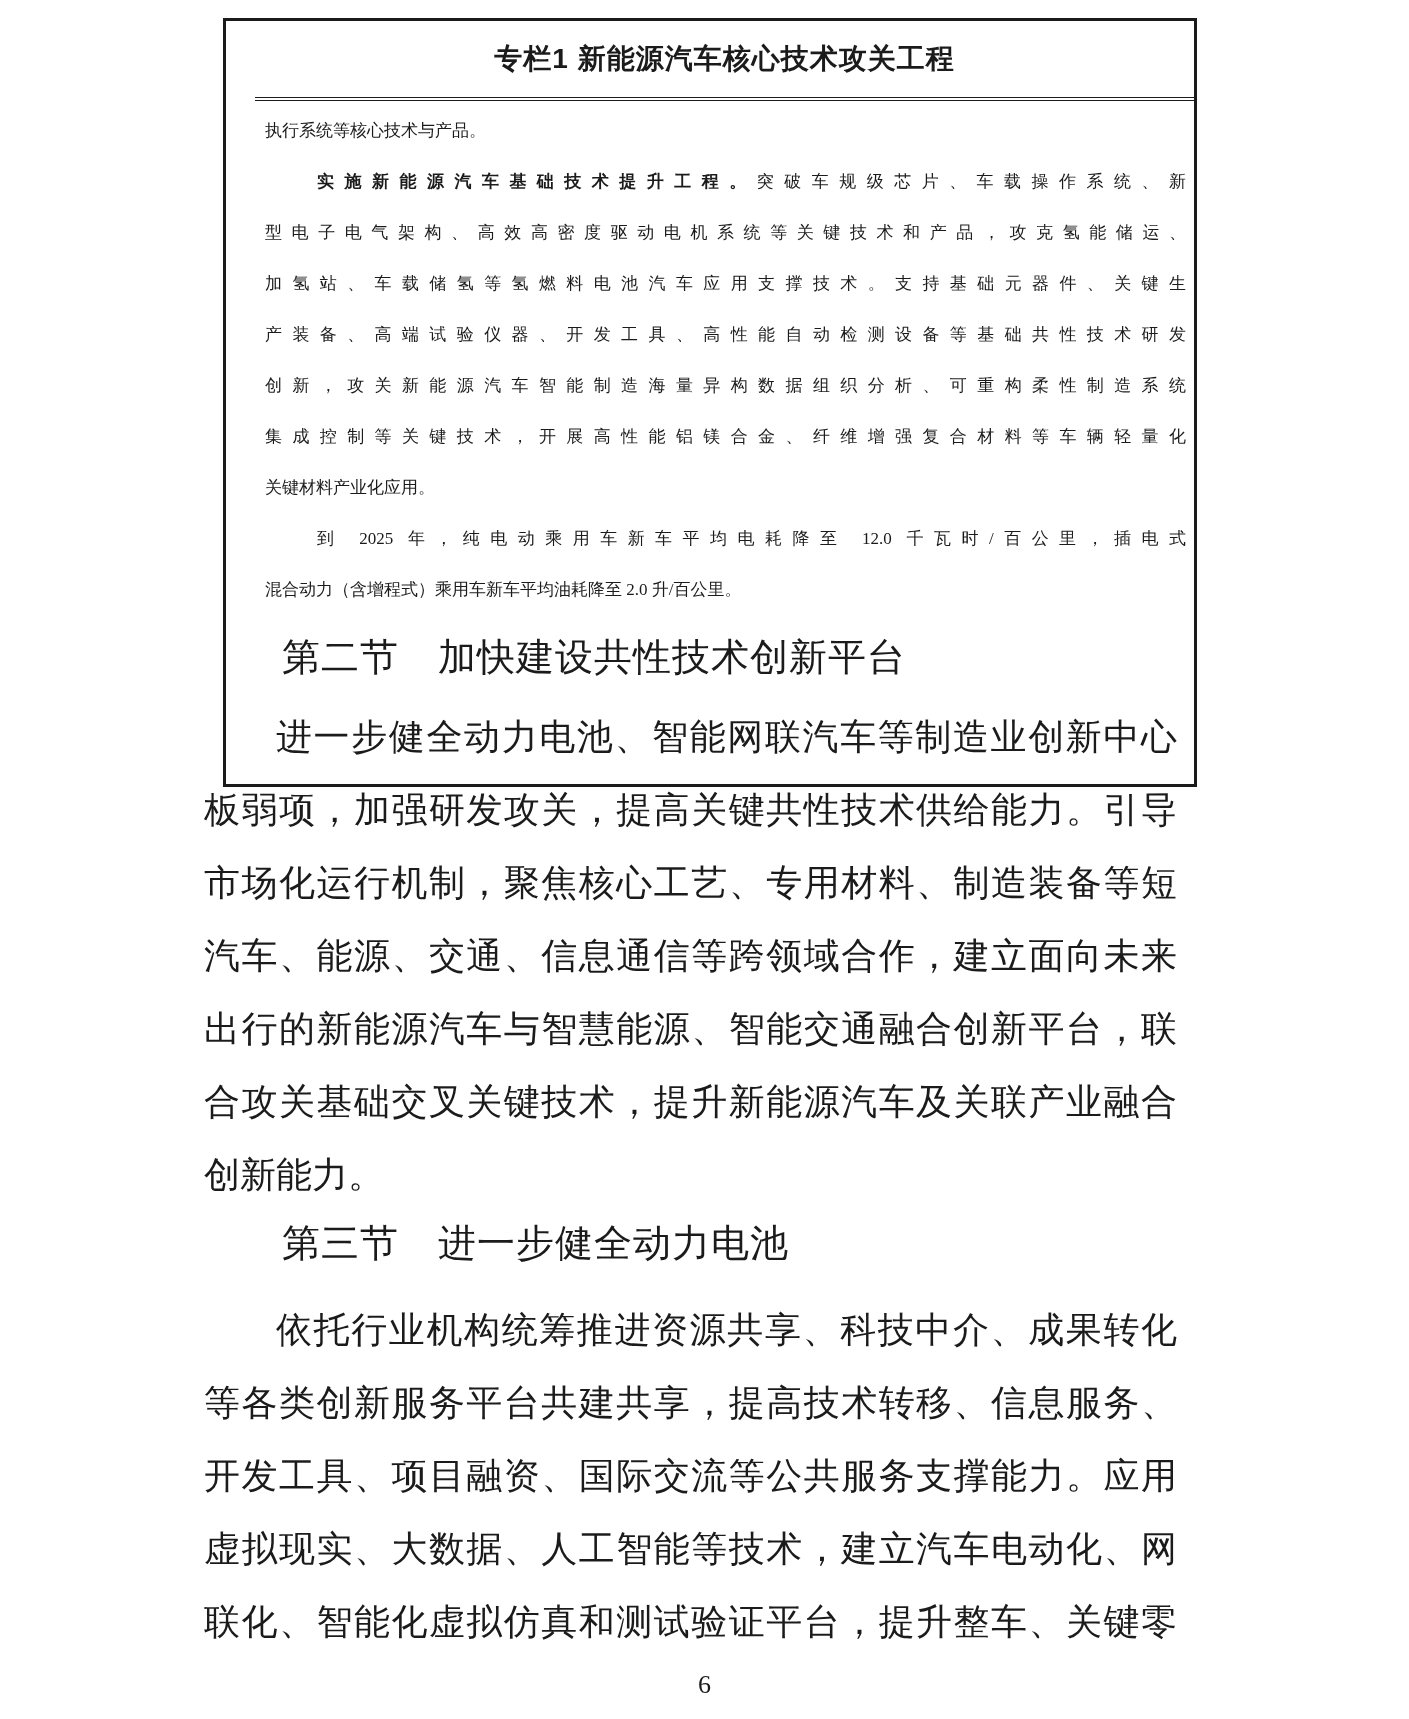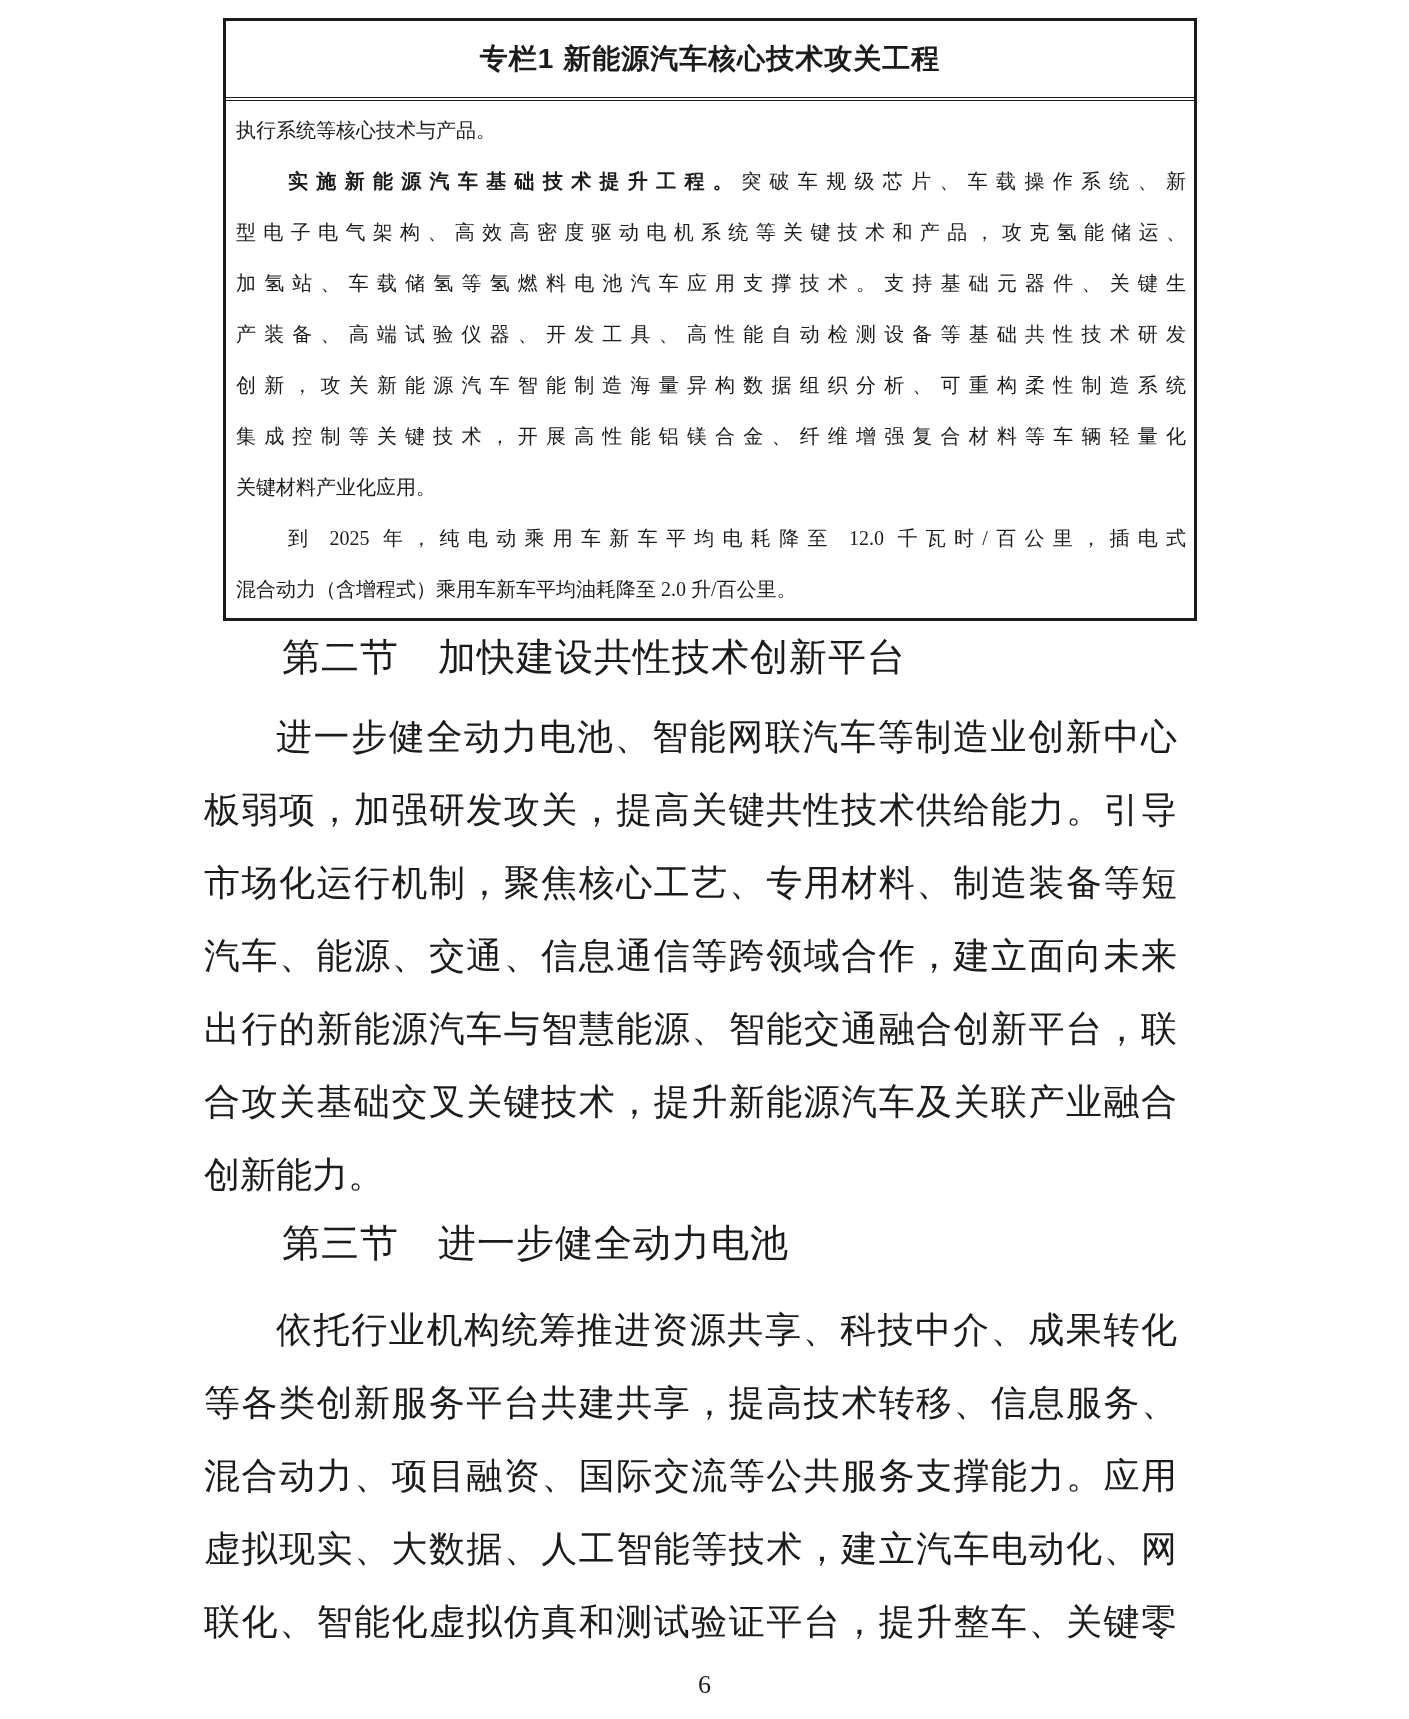--- a/index.html
+++ b/index.html
@@ -12,39 +12,40 @@
     font-family: "Liberation Serif", serif;
     overflow: hidden;
   }
 
   
   .callout {
     position: absolute;
     left: 223px;
     top: 18px;
     width: 974px;
-    height: 603px;
+    height: 769px;
     border: 3px solid #1b1b1b;
     box-sizing: border-box;
     background: #ffffff;
+    padding-left: 29px;
   }
   .callout-title {
     height: 76px;
     display: flex;
     align-items: center;
     justify-content: center;
     border-bottom: 4px double #1b1b1b;
     font-family: "Liberation Sans", sans-serif;
     font-weight: 700;
     font-size: 28px;
     letter-spacing: 1px;
   }
   .callout-body { padding: 4px 8px 0 10px; }
   .bline {
-    font-size: 20px;
+    font-size: 17px;
     line-height: 51px;
     height: 51px;
     text-justify: inter-character;
   }
   .lead-bold { font-family: "Liberation Sans", sans-serif; font-weight: 700; }
 
   
   .jline { text-align: justify; text-align-last: justify; }
   .ind-box  { text-indent: 52px; }
   .ind-body { text-indent: 72px; }
@@ -114,20 +115,20 @@
     <div class="tline jline">出行的新能源汽车与智慧能源、智能交通融合创新平台，联</div>
     <div class="tline jline">合攻关基础交叉关键技术，提升新能源汽车及关联产业融合</div>
     <div class="tline">创新能力。</div>
   </div>
 
   <div class="sec-heading" id="heading-3">第三节　进一步健全动力电池</div>
 
   <div class="tcol" id="para-2">
     <div class="tline jline ind-body">依托行业机构统筹推进资源共享、科技中介、成果转化</div>
     <div class="tline jline">等各类创新服务平台共建共享，提高技术转移、信息服务、</div>
-    <div class="tline jline">混合动力、项目融资、国际交流等公共服务支撑能力。应用</div>
+    <div class="tline jline">开发工具、项目融资、国际交流等公共服务支撑能力。应用</div>
     <div class="tline jline">虚拟现实、大数据、人工智能等技术，建立汽车电动化、网</div>
     <div class="tline jline">联化、智能化虚拟仿真和测试验证平台，提升整车、关键零</div>
   </div>
 
   <div class="footer">6</div>
 
 </div>
 
 </body></html>

